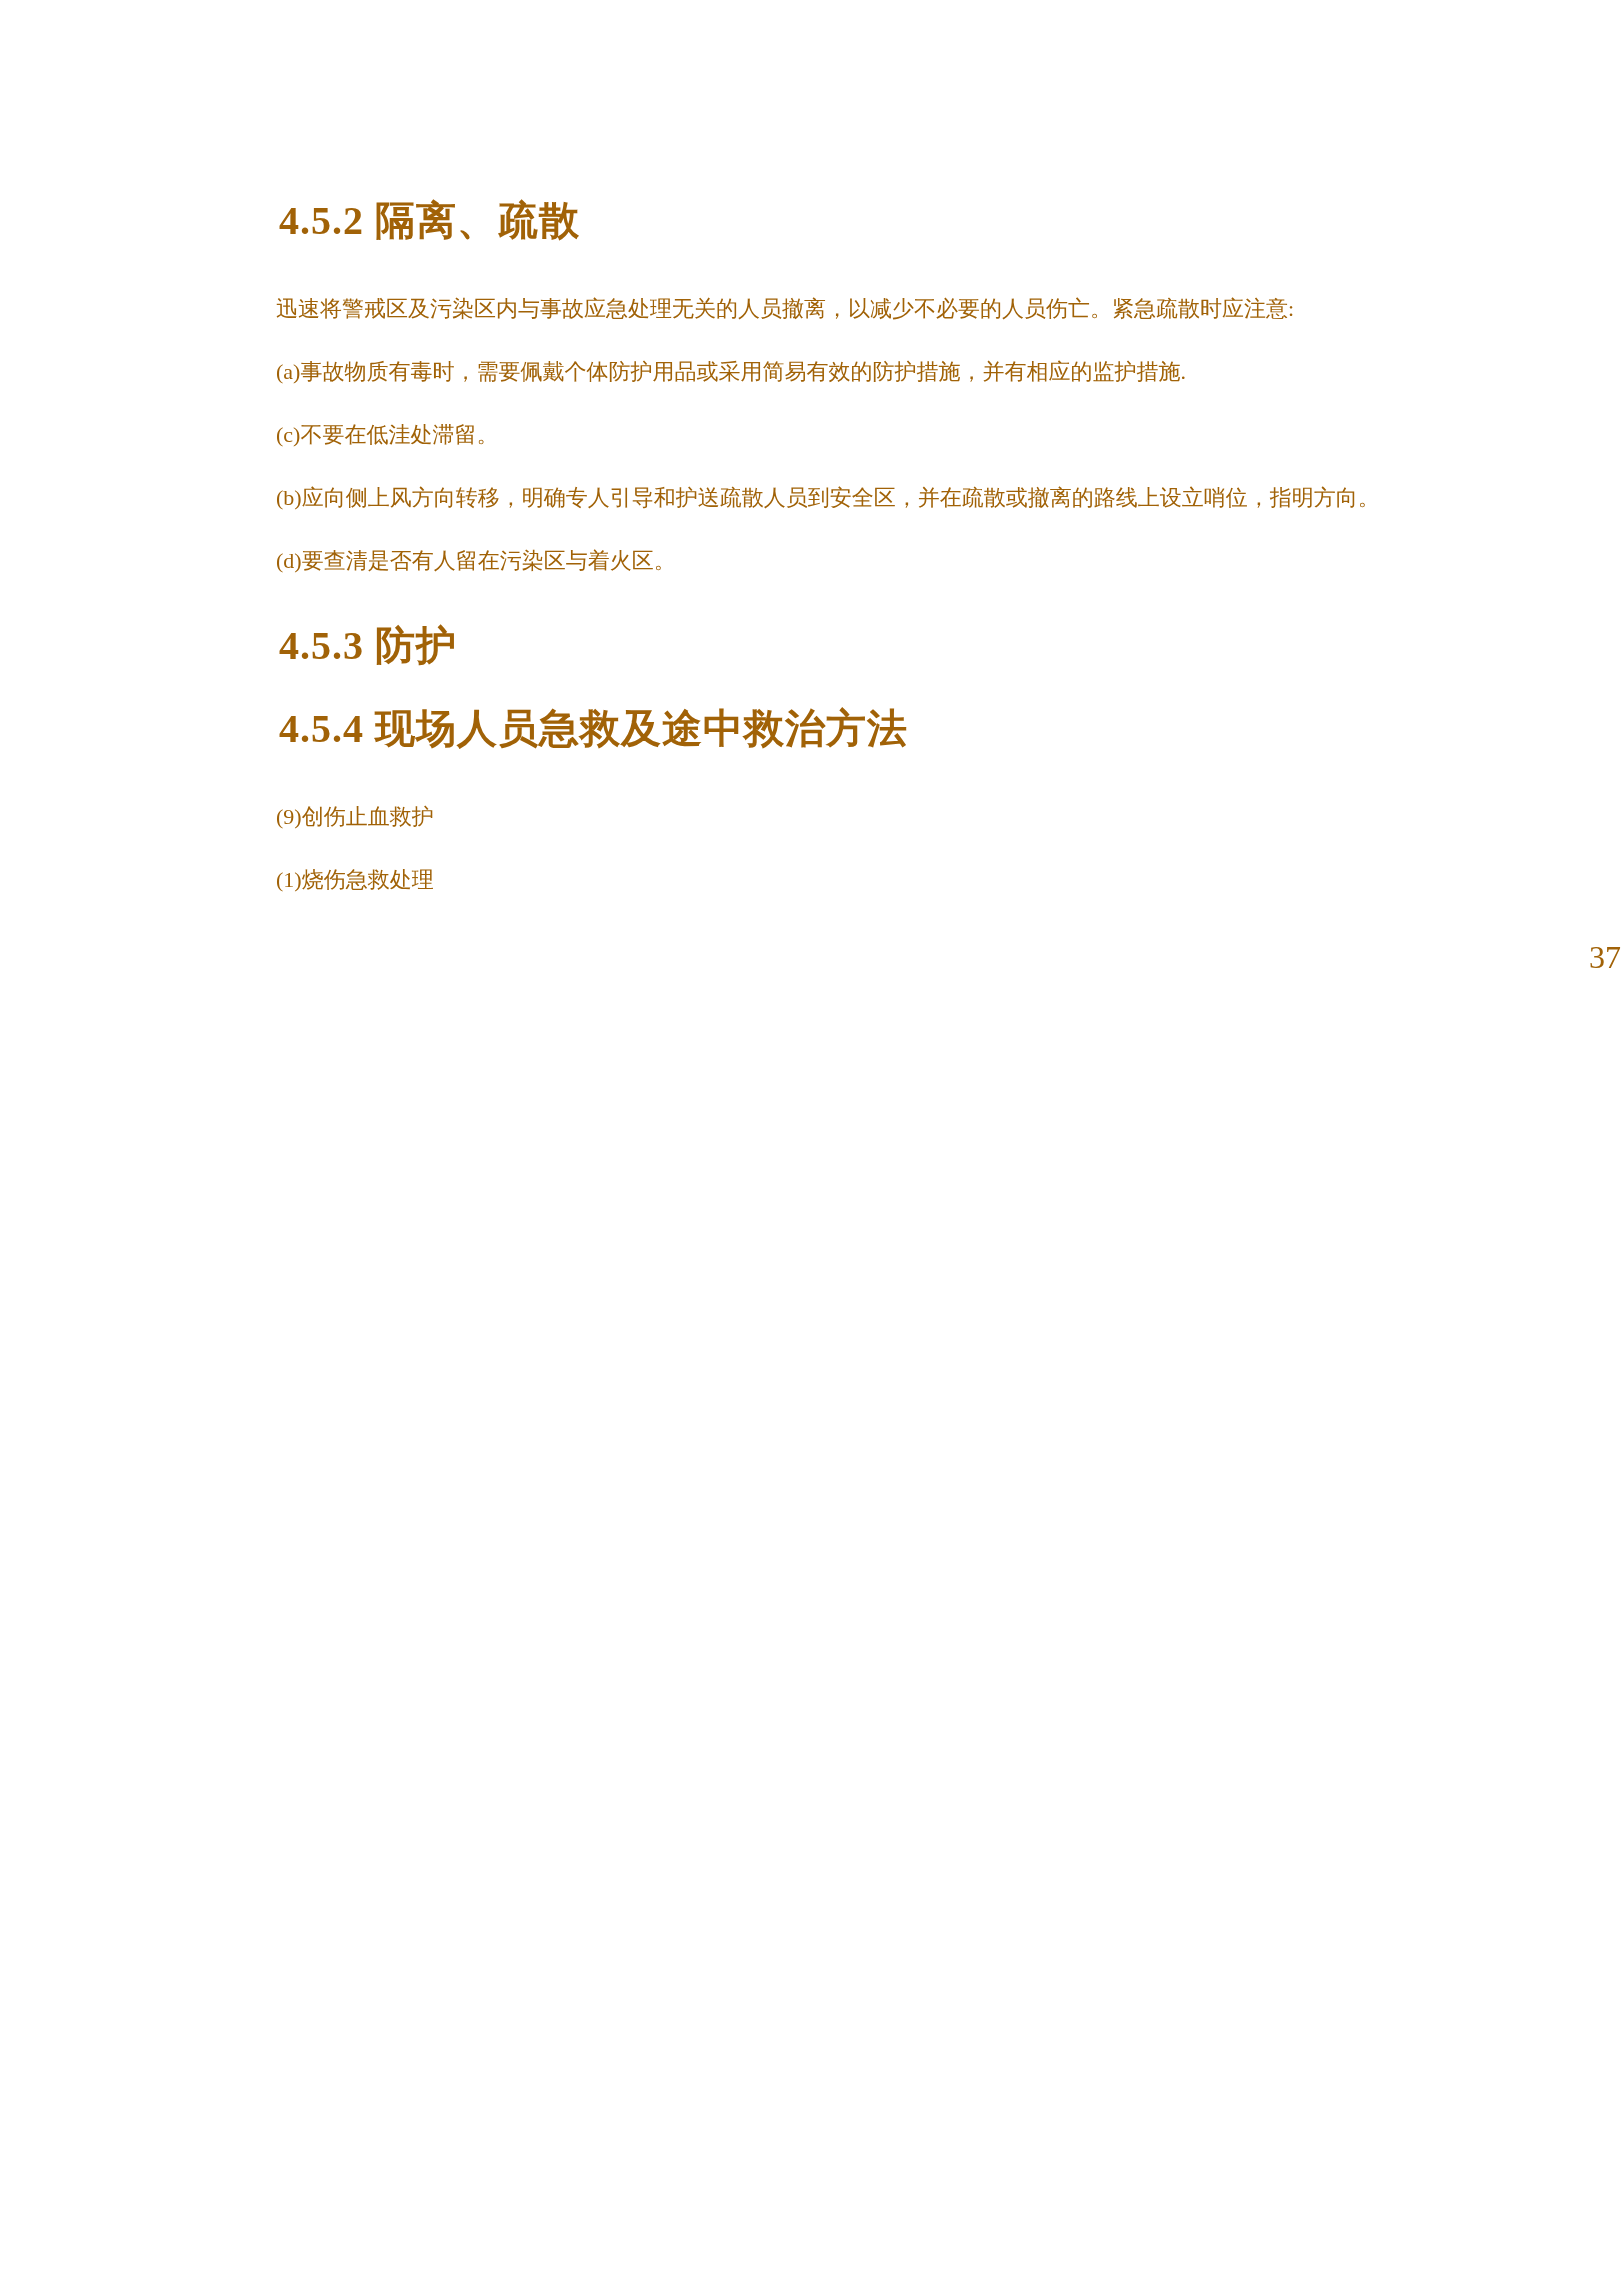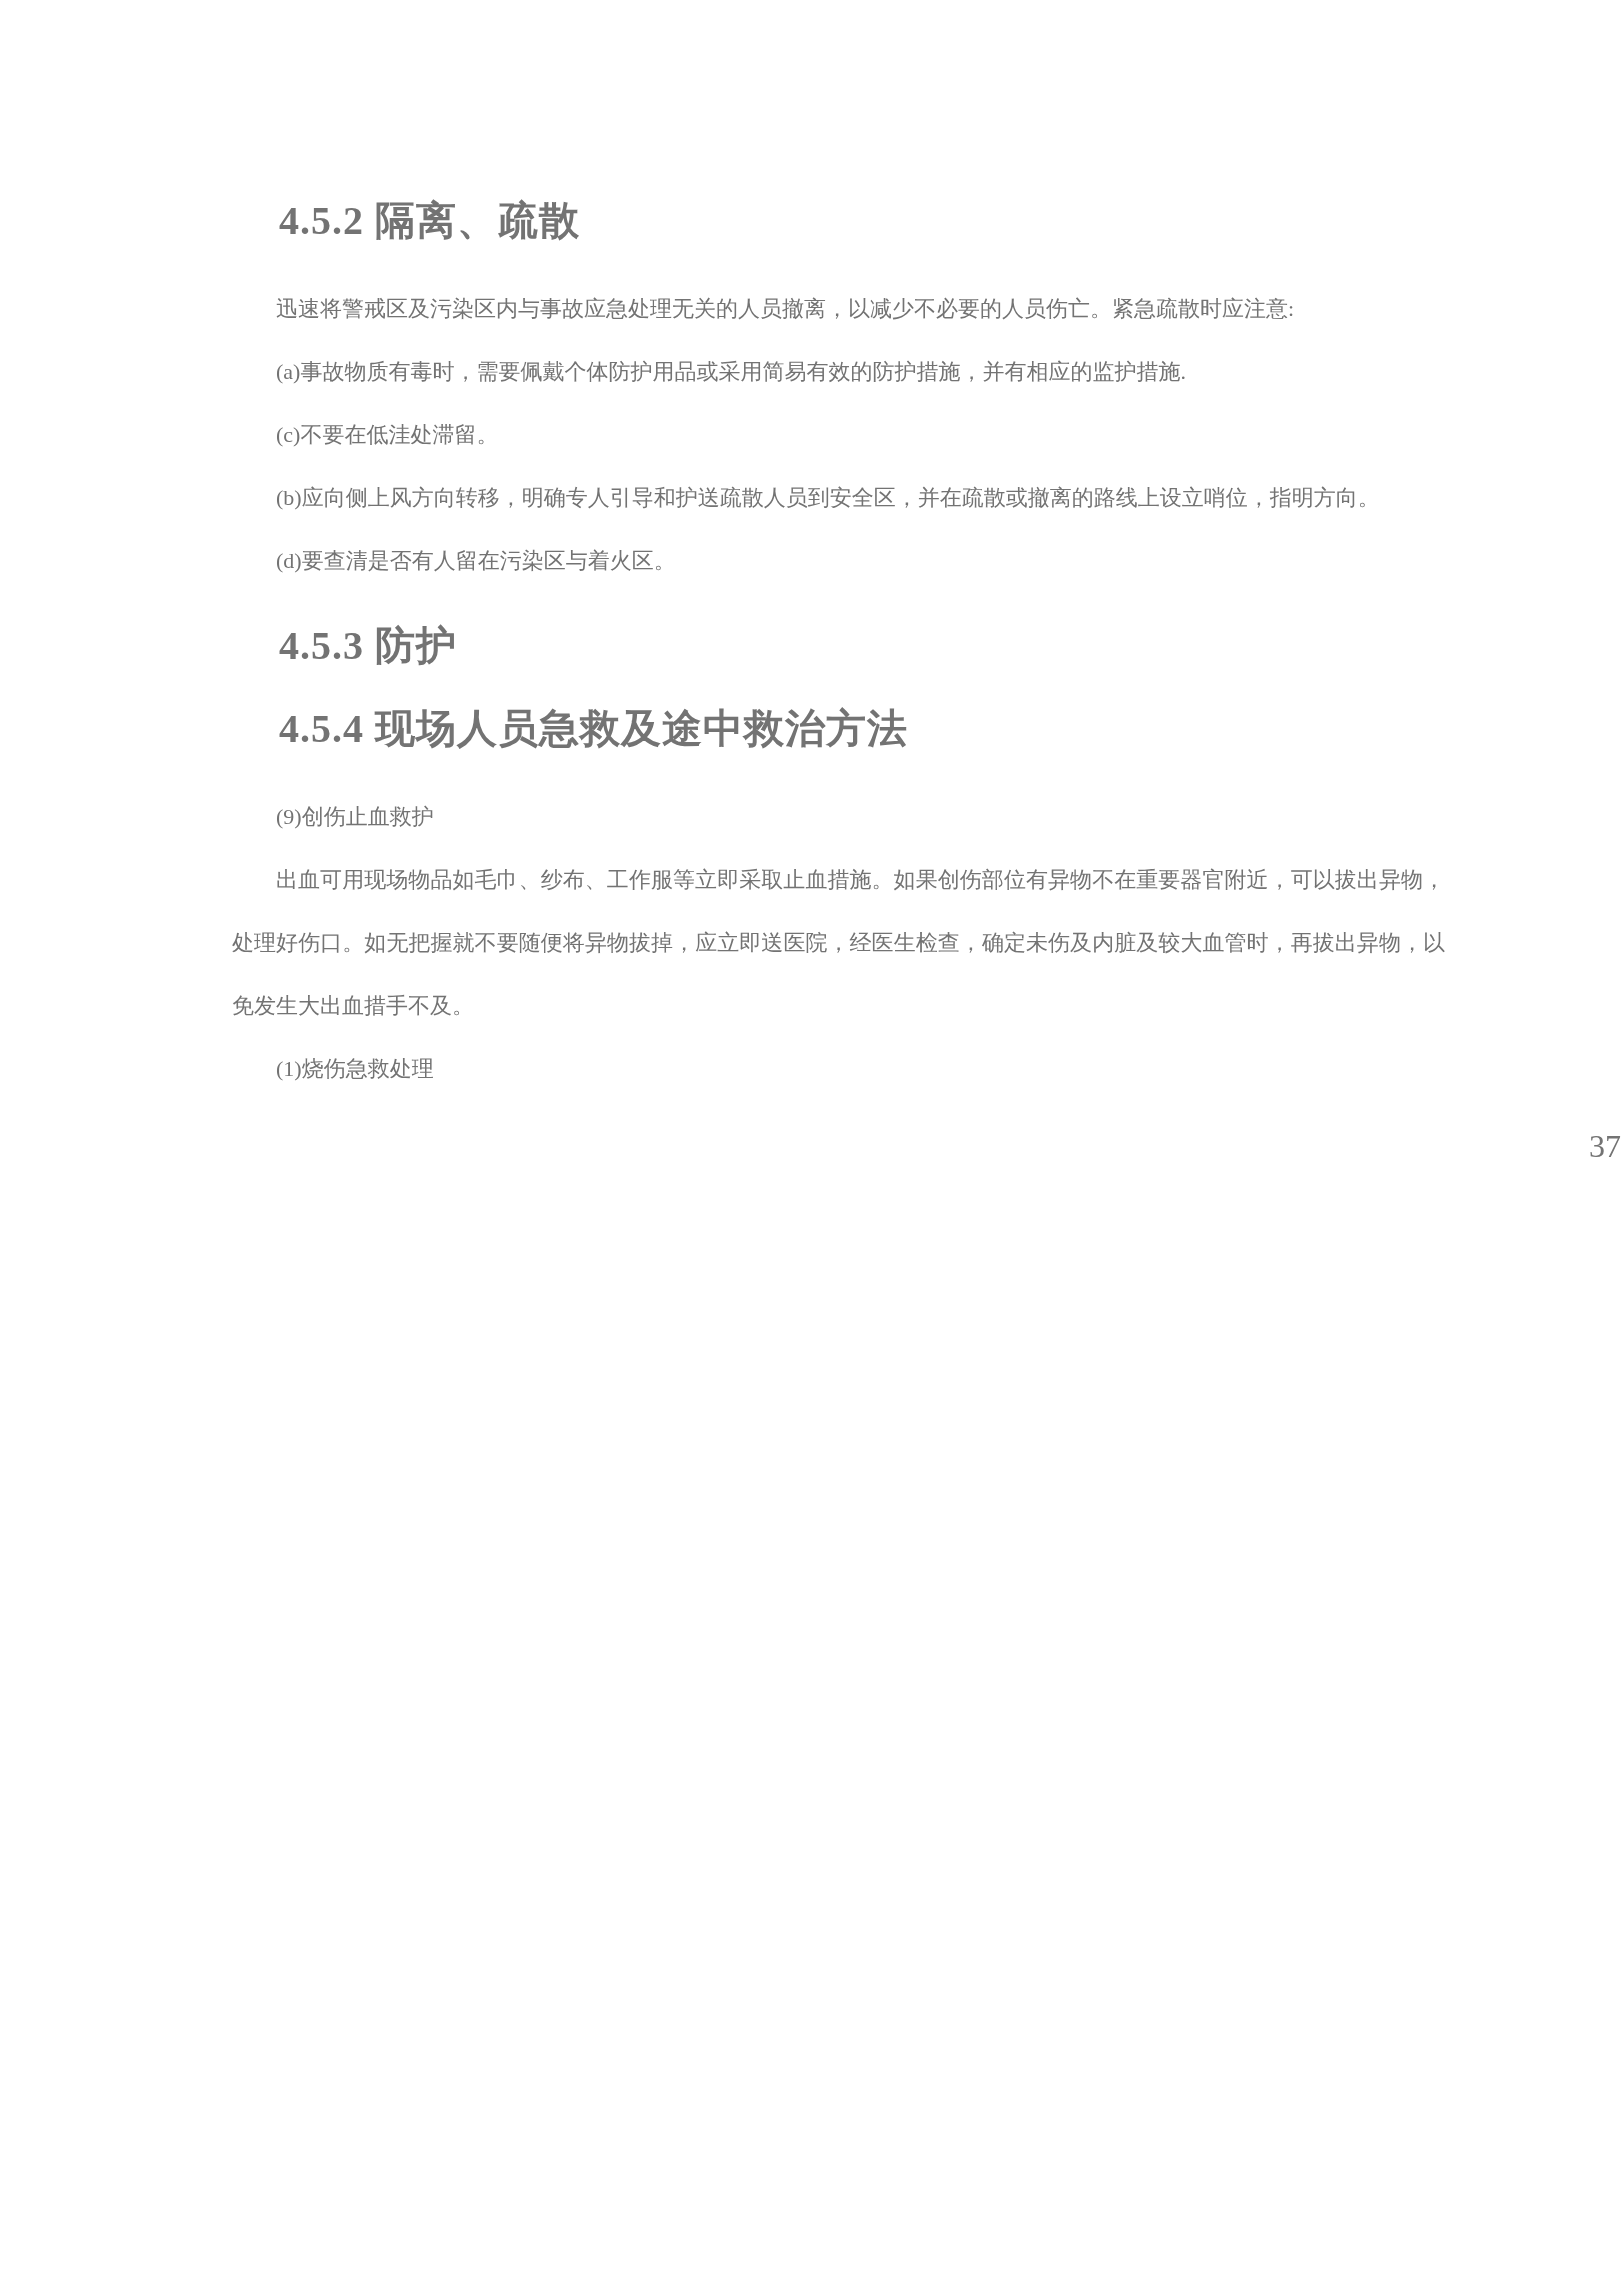--- a/index.html
+++ b/index.html
@@ -5,21 +5,21 @@
   html, body {
     margin: 0;
     padding: 0;
     background: #ffffff;
   }
   .page {
     position: relative;
     width: 1621px;
     height: 2293px;
     background: #ffffff;
-    color: #737373;
+    color: #a16207;
     overflow: hidden;
     font-family: "Liberation Serif", "DejaVu Serif", serif;
   }
   .content {
     padding: 194px 176px 0 232px;
   }
   .sec-heading {
     font-family: "Liberation Serif", "DejaVu Serif", serif;
     font-weight: bold;
     font-size: 40px;
@@ -64,21 +64,20 @@
       <p class="body-par">(d)要查清是否有人留在污染区与着火区。</p>
     </section>
 
     <section>
       <h3 class="sec-heading">4.5.3 防护</h3>
     </section>
 
     <section>
       <h3 class="sec-heading">4.5.4 现场人员急救及途中救治方法</h3>
       <p class="body-par">(9)创伤止血救护</p>
-      <p class="body-par">出血可用现场物品如毛巾、纱布、工作服等立即采取止血措施。如果创伤部位有异物不在重要器官附近，可以拔出异物，处理好伤口。如无把握就不要随便将异物拔掉，应立即送医院，经医生检查，确定未伤及内脏及较大血管时，再拔出异物，以免发生大出血措手不及。</p>
       <p class="body-par">(1)烧伤急救处理</p>
     </section>
 
   </div>
 
   <div class="page-number">37</div>
 </div>
 
 
 </body></html>

